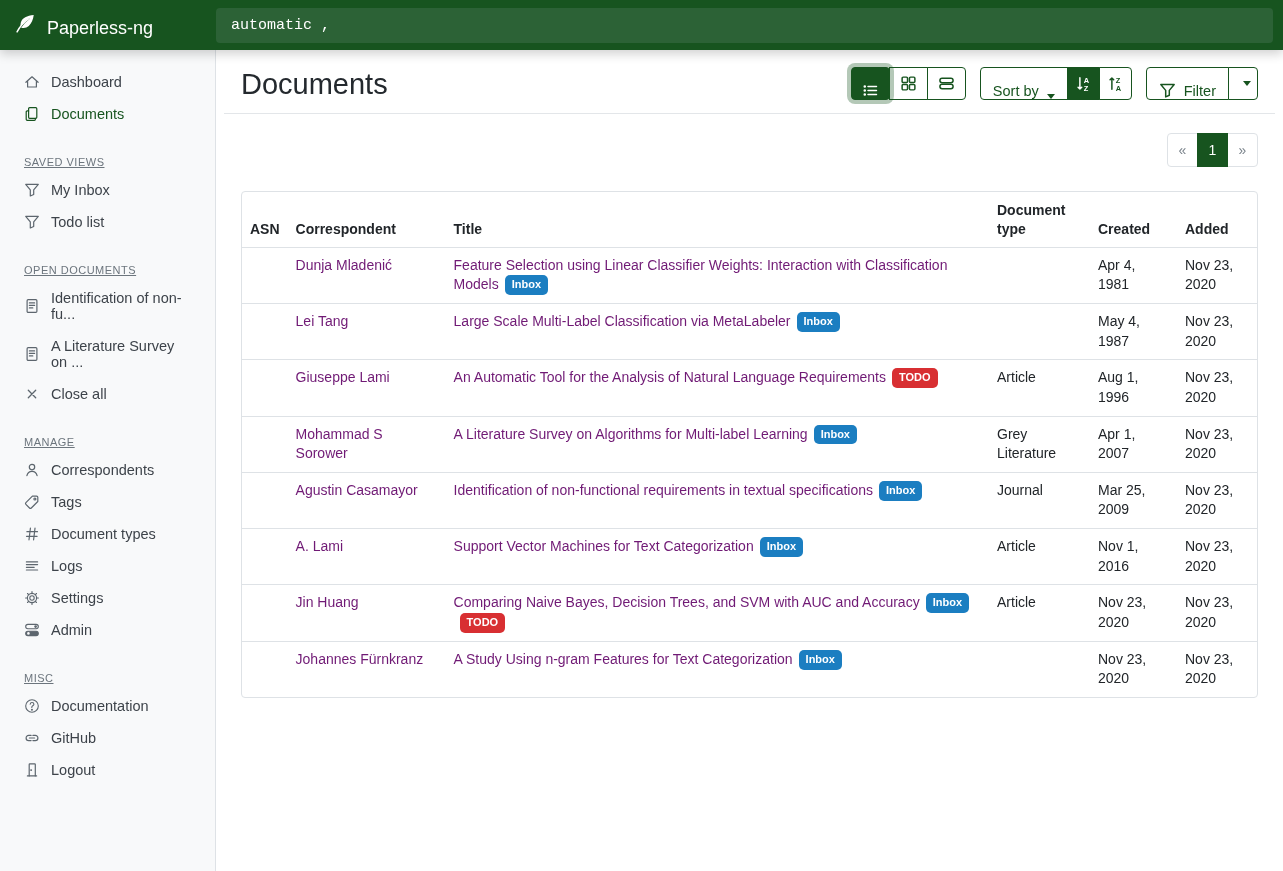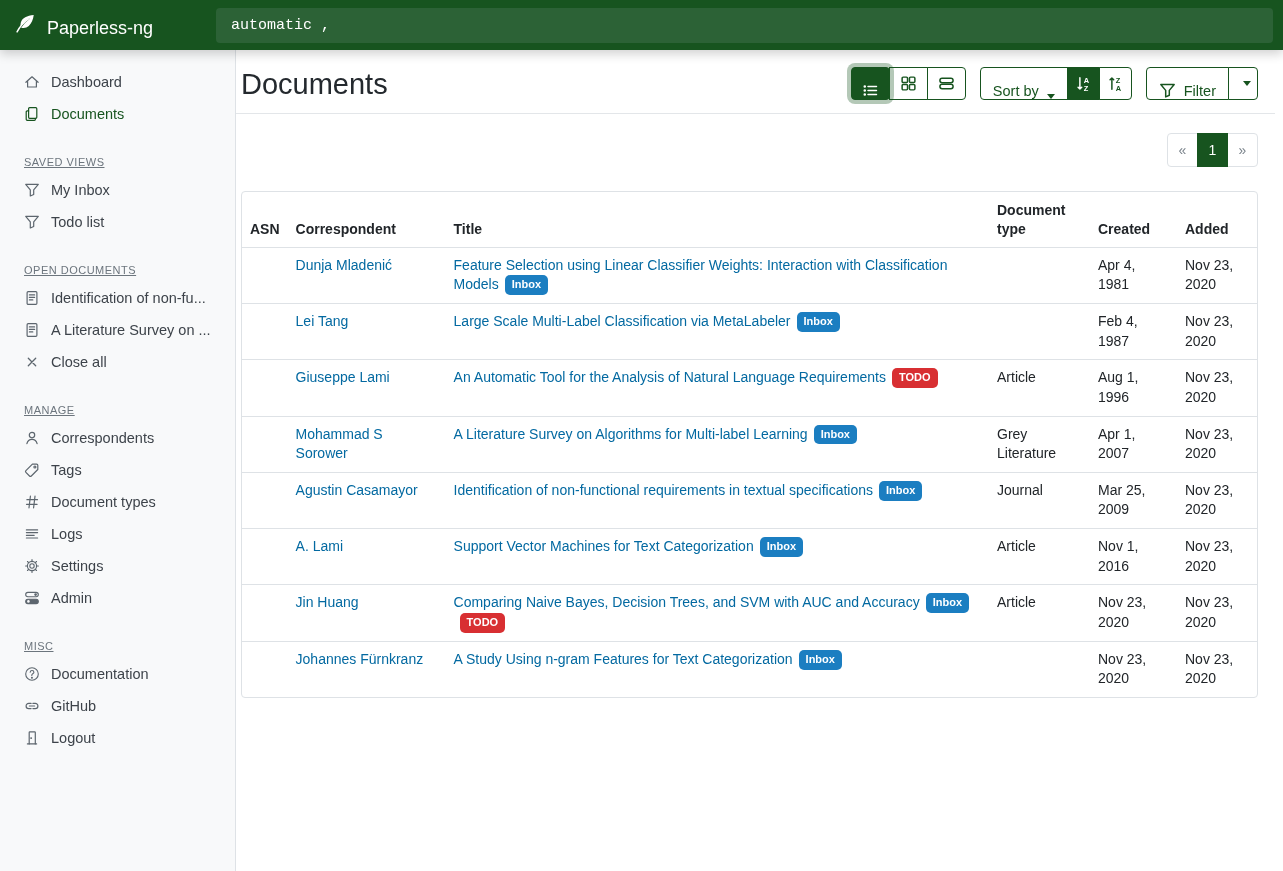--- a/index.html
+++ b/index.html
@@ -8,21 +8,21 @@
 
   
   .topbar { position: fixed; top: 0; left: 0; right: 0; height: 50px; background: #17541f;
             display: flex; align-items: center; z-index: 20; box-shadow: 0 4px 10px rgba(0,0,0,.18); }
   .brand { flex: 0 0 216px; display: flex; align-items: flex-end; gap: 10px; padding-left: 14px; }
   .brand-name { color: #fff; font-size: 18px; }
   .search-input { flex: 1; margin-right: 10px; height: 35px; background: #2c6236; border: none; outline: none;
                   border-radius: 4px; color: #fff; font-size: 15px; padding: 0 15px; font-family: Liberation Mono, monospace; }
 
   
-  .sidebar { position: fixed; top: 50px; left: 0; bottom: 0; width: 236px; background: #f8f9fa;
+  .sidebar { position: fixed; top: 50px; left: 0; bottom: 0; width: 216px; background: #f8f9fa;
              border-right: 1px solid #dee2e6; padding-top: 16px; overflow: hidden; z-index: 5; }
   .nav-heading { margin: 26px 24px 6px; font-size: 11px; color: #6c757d; letter-spacing: .5px; text-decoration: underline; }
   .nav-item { display: flex; align-items: center; gap: 11px; padding: 8px 24px; font-size: 14.5px;
               color: #3d434a; text-decoration: none; cursor: pointer; }
   .nav-item .nav-icon { color: #5d666e; display: flex; align-items: center; }
   .nav-item.active, .nav-item.active .nav-icon { color: #17541f; }
 
   
   .main { margin-left: 216px; margin-top: 50px; padding: 0 25px 40px; }
   .page-head { display: flex; align-items: flex-end; justify-content: space-between; }
@@ -54,21 +54,21 @@
               cursor: pointer; font-family: inherit; padding: 0 10px; }
   .pagination .page-btn:first-child { border-radius: 4px 0 0 4px; margin-left: 0; }
   .pagination .page-btn:last-child { border-radius: 0 4px 4px 0; }
   .page-btn.active { background: #17541f; color: #fff; border-color: #17541f; z-index: 1; }
 
   
   .table-wrap { margin-top: 24px; border: 1px solid #dee2e6; border-radius: 4px; }
   table { width: 100%; border-collapse: collapse; font-size: 14px; }
   th { text-align: left; font-weight: 700; padding: 9px 8px 8px; vertical-align: bottom; line-height: 1.35; cursor: pointer; }
   td { padding: 8px; vertical-align: top; border-top: 1px solid #dee2e6; line-height: 1.4; }
-  a.cell-link { color: #0369a1; text-decoration: none; cursor: pointer; }
+  a.cell-link { color: #701a75; text-decoration: none; cursor: pointer; }
   .tag-badge { display: inline-block; margin-left: 6px; padding: 2px 7px 3px; border-radius: 5px; color: #fff;
                font-size: 11px; font-weight: 700; line-height: 1.35; vertical-align: 1px; cursor: pointer; white-space: nowrap; }
 </style>
 </head>
 <body>
 
 <header class="topbar">
   <div class="brand">
     <span class="brand-logo" id="brand-logo"><svg viewBox="0 0 24 24" width="23" height="23" fill="none">
           <path d="M20.6 3.2c-7.1.6-11.9 3.1-13.4 7.5-.8 2.4-.2 4.7.3 5.7 2.9.8 5.8.2 7.9-1.7 2.9-2.7 4.6-7 5.2-11.5z" fill="#fff"></path>
@@ -338,21 +338,21 @@
             <td><a class="cell-link">Feature Selection using Linear Classifier Weights: Interaction with Classification Models</a><span class="tag-badge" style="background:#1b7ec1">Inbox</span></td>
             <td></td>
             <td>Apr 4, 1981</td>
             <td>Nov 23, 2020</td>
           </tr>
           <tr>
             <td></td>
             <td><a class="cell-link">Lei Tang</a></td>
             <td><a class="cell-link">Large Scale Multi-Label Classification via MetaLabeler</a><span class="tag-badge" style="background:#1b7ec1">Inbox</span></td>
             <td></td>
-            <td>Feb 4, 1987</td>
+            <td>May 4, 1987</td>
             <td>Nov 23, 2020</td>
           </tr>
           <tr>
             <td></td>
             <td><a class="cell-link">Giuseppe Lami</a></td>
             <td><a class="cell-link">An Automatic Tool for the Analysis of Natural Language Requirements</a><span class="tag-badge" style="background:#d82f32">TODO</span></td>
             <td>Article</td>
             <td>Aug 1, 1996</td>
             <td>Nov 23, 2020</td>
           </tr>

